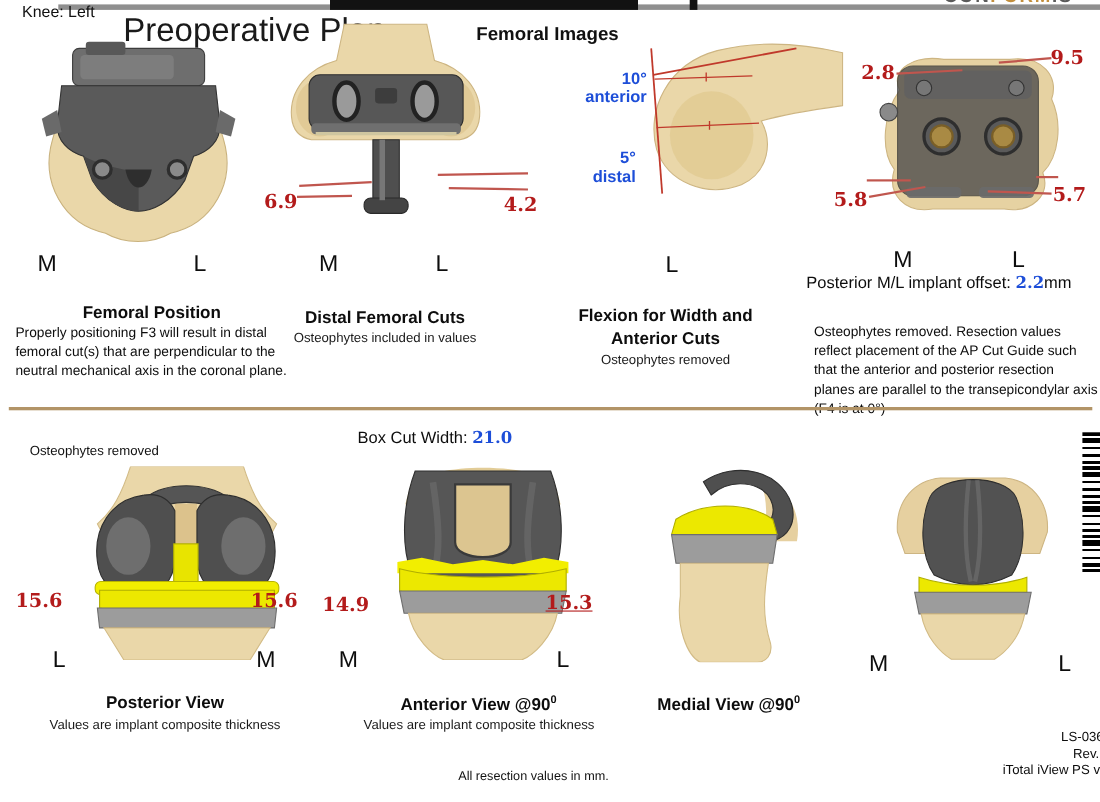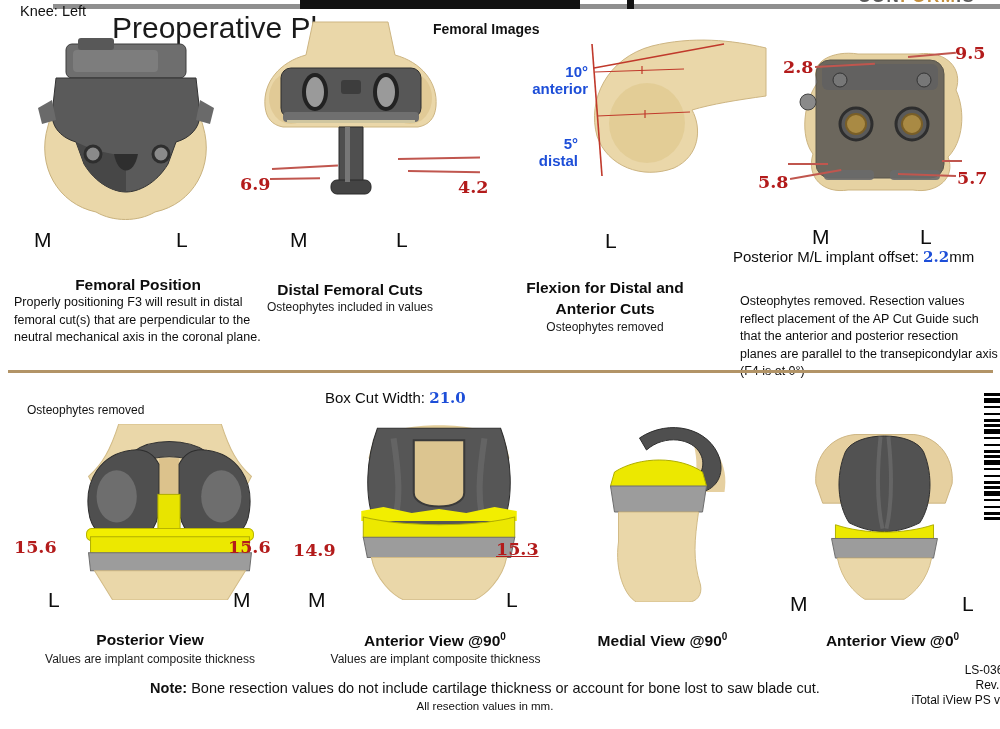--- a/index.html
+++ b/index.html
@@ -42,21 +42,21 @@
   <div class="abs topgray" style="left:53px; top:4px; width:947px; height:5px;"></div>
   <div class="abs topblack" style="left:300px; top:0; width:280px; height:9px;"></div>
   <div class="abs topblack" style="left:627px; top:0; width:7px; height:9px;"></div>
 
   <div class="abs logo" style="left:858px; top:-12px; width:145px;">
     <span>CON</span><span class="gold">FORM</span><span>IS</span>
   </div>
 
   <div class="abs" style="left:20px; top:3px; font-size:14.5px;">Knee: Left</div>
   <div class="abs" style="left:112px; top:11px; font-size:30px; font-weight:300; color:#1a1a1a;">Preoperative Plan</div>
-  <div class="abs b" style="left:433px; top:21px; font-size:14px;">Femoral Images</div>
+  <div class="abs b" style="left:433px; top:21px; font-size:17px;">Femoral Images</div>
 
   <svg class="abs" style="left:18px; top:36px;" width="215" height="192" viewBox="0 0 215 192">
     <path d="M30,90 C18,130 40,168 78,176 C95,186 120,186 137,176 C175,168 197,130 185,90 C180,70 170,58 150,52 L65,52 C45,58 35,70 30,90 Z" fill="#ead7a9" stroke="#c9b27e"></path>
     <rect x="48" y="8" width="120" height="34" rx="6" fill="#6e6e6e" stroke="#3c3c3c"></rect>
     <rect x="60" y="2" width="36" height="12" rx="3" fill="#585858"></rect>
     <rect x="55" y="14" width="85" height="22" rx="4" fill="#7d7d7d"></rect>
     <path d="M38,42 L178,42 L182,78 C182,92 172,102 158,106 L150,128 C138,148 120,156 108,156 C96,156 78,148 66,128 L58,106 C44,102 34,92 34,78 Z" fill="#5a5a5a" stroke="#333"></path>
     <path d="M58,106 L66,128 C78,148 96,156 108,156 L108,120 C88,118 70,112 58,106 Z" fill="#474747"></path>
     <path d="M96,118 C100,140 116,140 120,118 Z" fill="#2e2e2e"></path>
     <circle cx="75" cy="118" r="8" fill="#8a8a8a" stroke="#2e2e2e" stroke-width="3"></circle>
@@ -102,21 +102,21 @@
     <line x1="43" y1="44" x2="132" y2="41" stroke="#c0392b" stroke-width="1.2"></line>
     <line x1="45" y1="88" x2="138" y2="84" stroke="#c0392b" stroke-width="1.2"></line>
     <line x1="90" y1="38" x2="90" y2="46" stroke="#c0392b" stroke-width="1.2"></line>
     <line x1="93" y1="82" x2="93" y2="90" stroke="#c0392b" stroke-width="1.2"></line>
   </svg>
   <div class="abs anglelab" style="left:488px; top:64px; width:100px;">10°</div>
   <div class="abs anglelab" style="left:488px; top:81px; width:100px;">anterior</div>
   <div class="abs anglelab" style="left:488px; top:136px; width:90px;">5°</div>
   <div class="abs anglelab" style="left:488px; top:153px; width:90px;">distal</div>
   <div class="abs ml" style="left:605px; top:229px;">L</div>
-  <div class="abs cap" style="left:500px; top:279px; width:210px;">Flexion for Distal and</div>
+  <div class="abs cap" style="left:500px; top:279px; width:210px;">Flexion for Width and</div>
   <div class="abs cap" style="left:500px; top:300px; width:210px;">Anterior Cuts</div>
   <div class="abs sub" style="left:500px; top:320px; width:210px;">Osteophytes removed</div>
 
   <svg class="abs" style="left:788px; top:42px;" width="185" height="172" viewBox="0 0 185 172">
     <path d="M30,40 C20,20 45,8 70,12 L130,12 C160,8 175,28 168,48 C178,70 175,100 160,115 C168,135 150,152 125,148 L60,148 C35,152 18,135 25,112 C12,95 15,60 30,40 Z" fill="#e6d2a2" stroke="#cdb582"></path>
     <rect x="28" y="18" width="128" height="118" rx="14" fill="#4a4a4a" opacity="0.78" stroke="#333"></rect>
     <rect x="34" y="22" width="116" height="26" rx="6" fill="#606060" opacity="0.85"></rect>
     <circle cx="68" cy="82" r="16" fill="#5a5a5a" stroke="#2e2e2e" stroke-width="3"></circle>
     <circle cx="68" cy="82" r="10" fill="#a98a44" stroke="#7a5f27" stroke-width="2"></circle>
     <circle cx="124" cy="82" r="16" fill="#5a5a5a" stroke="#2e2e2e" stroke-width="3"></circle>
@@ -210,28 +210,21 @@
     <path d="M8,60 C6,30 25,12 48,10 L108,10 C130,12 149,30 147,60 L140,80 L15,80 Z" fill="#e6d0a0" stroke="#cdb582"></path>
     <path d="M38,28 C48,6 108,6 118,28 C128,52 126,82 114,100 C90,112 66,112 42,100 C30,82 28,52 38,28 Z" fill="#525252" stroke="#2e2e2e"></path>
     <path d="M74,12 C70,50 70,80 76,106" stroke="#6e6e6e" stroke-width="4" fill="none" opacity=".7"></path>
     <path d="M82,12 C86,50 86,80 80,106" stroke="#6e6e6e" stroke-width="4" fill="none" opacity=".7"></path>
     <path d="M28,102 C58,112 98,112 128,102 L128,116 C98,124 58,124 28,116 Z" fill="#ece800" stroke="#b0ae00"></path>
     <path d="M24,116 L132,116 L128,136 L28,136 Z" fill="#9c9c9c" stroke="#6e6e6e"></path>
     <path d="M30,136 L126,136 C122,158 108,172 98,178 L58,178 C48,172 34,158 30,136 Z" fill="#ead7a9" stroke="#d2bb86"></path>
   </svg>
   <div class="abs ml" style="left:790px; top:592px;">M</div>
   <div class="abs ml" style="left:962px; top:592px;">L</div>
-  <div class="abs cap" style="left:800px; top:631px; width:185px;">
-    <span>Anterior View @0</span><sup>0</sup>
-  </div>
-
-  <div class="abs" style="left:60px; top:680px; width:850px; text-align:center; font-size:14.5px;">
-    <span class="b">Note:</span>
-    <span>Bone resection values do not include cartilage thickness or account for bone lost to saw blade cut.</span>
-  </div>
+
   <div class="abs" style="left:60px; top:700px; width:850px; text-align:center; font-size:11.5px;">All resection values in mm.</div>
   <div class="abs docinfo" style="right:-10px; top:663px; width:170px;">
     <div>LS-0367</div>
     <div>Rev. A</div>
     <div>iTotal iView PS v1.</div>
   </div>
 
 </div>
 
 </body></html>

